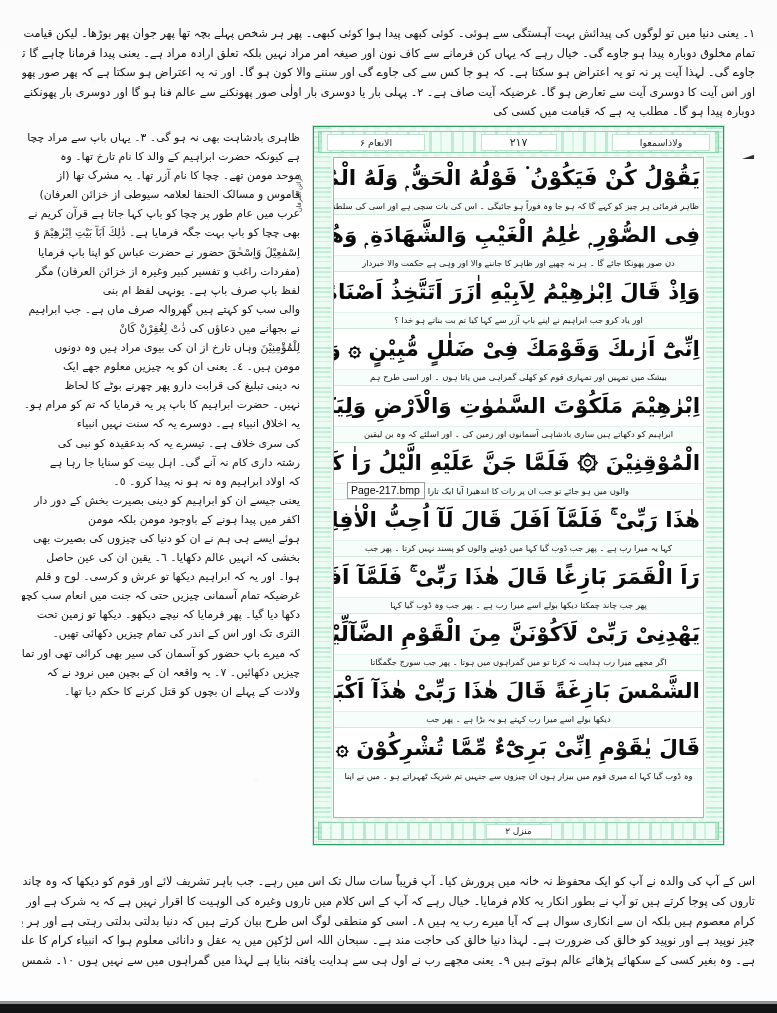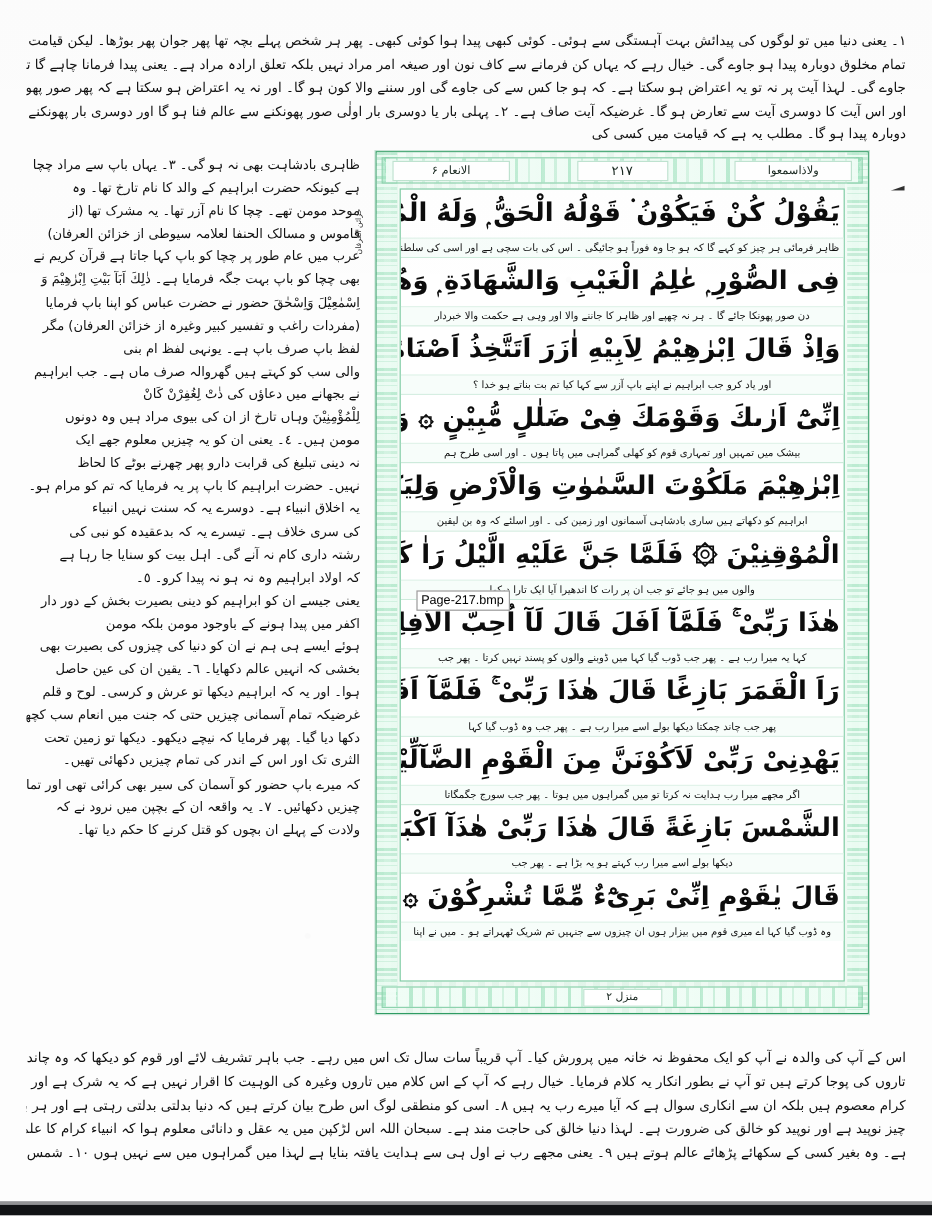--- a/index.html
+++ b/index.html
@@ -164,21 +164,21 @@
   }
   .trans{
     direction:rtl;text-align:center;white-space:nowrap;
     font-size:8.4px;line-height:15px;color:#111;
     background:#f7fdfa;border-top:1px solid #e2f3ea;
     overflow:hidden;padding:0 4px;
   }
 
   
   .file-label{
-    position:absolute;left:347px;top:492px;
+    position:absolute;left:347px;top:482px;
     background:#ffffff;border:1px solid #9a9a9a;
     font-family:"Liberation Sans",sans-serif;
     font-size:10.5px;line-height:13px;color:#000;
     padding:1px 4px 1px 3px;white-space:nowrap;
     z-index:40;
   }
 </style>
 </head>
 <body>
 

